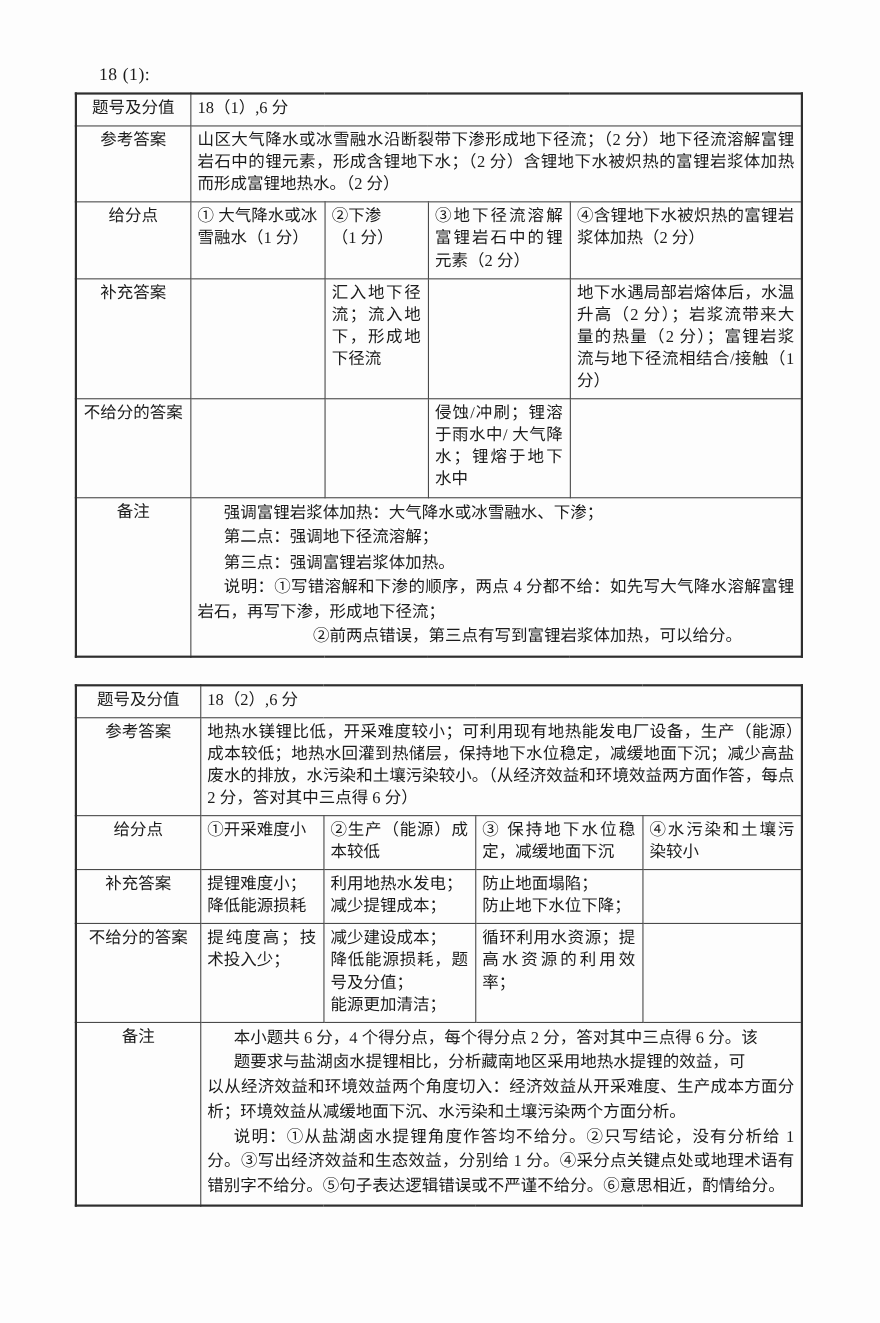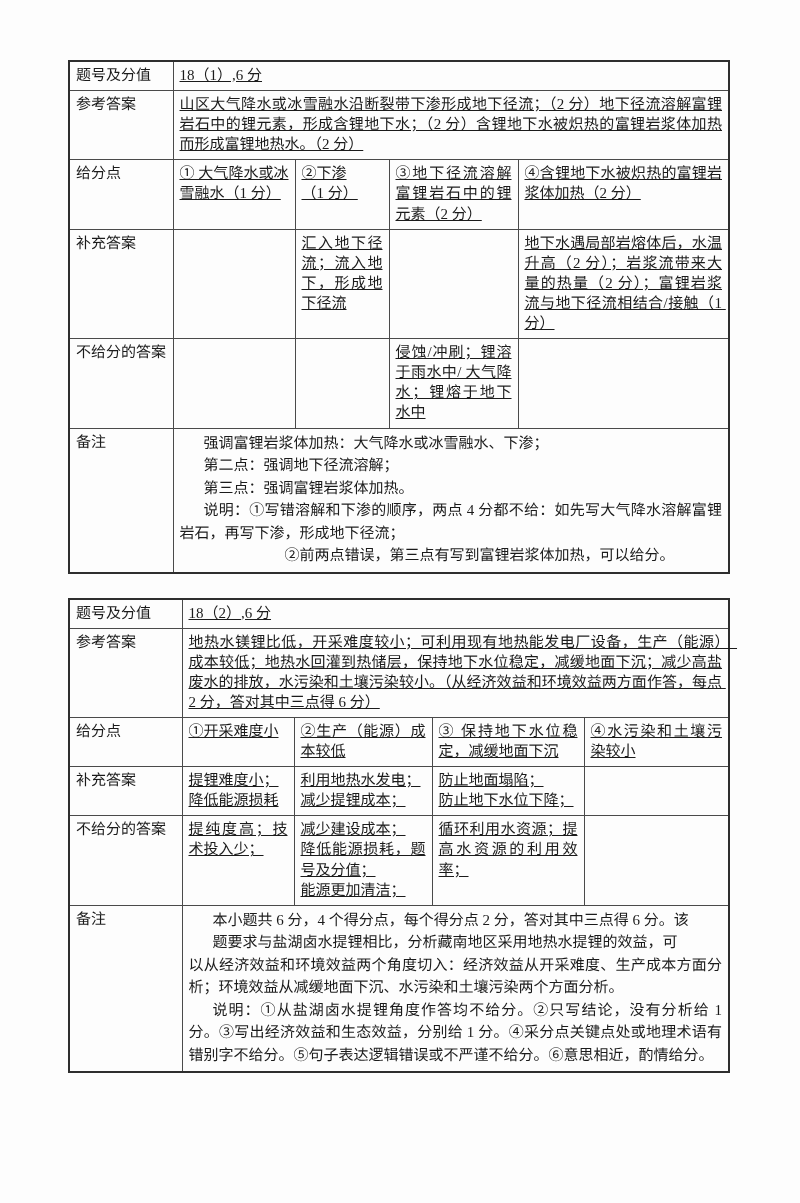--- a/index.html
+++ b/index.html
@@ -29,29 +29,28 @@
     background: #fdfdfd;
   }
   table.rubric td {
     border: 1px solid #4a4a4a;
     vertical-align: top;
     padding: 3px 6px 5px 6px;
     font-size: 15px;
     line-height: 1.34;
   }
   td.label-cell {
-    text-align: left;
+    text-align: center;
     white-space: normal;
     margin-left: 24px;
   }
   td.val-cell {
     text-align: justify;
     white-space: pre-wrap;
     word-break: break-all;
-    text-decoration: underline;
   }
   td.remark-cell { text-align: left; white-space: normal; }
   .para {
     text-align: justify;
     line-height: 1.5;
     word-break: break-all;
   }
   .ind-1 { text-indent: 1.6em; }
   .ind-2 { text-indent: 7em; }
 
@@ -67,20 +66,21 @@
   .t2-c2 { width: 138px; }
   .t2-c3 { width: 152px; }
   .t2-c4 { width: 145px; }
 </style>
 </head>
 <body>
 
 <div class="page">
 
   <div class="section">
+    <div class="section-heading">18 (1):</div>
     <table class="rubric">
       <colgroup>
         <col class="t1-c0">
           <col class="t1-c1">
           <col class="t1-c2">
           <col class="t1-c3">
           <col class="t1-c4">
       </colgroup>
       <tbody>
           <tr>

